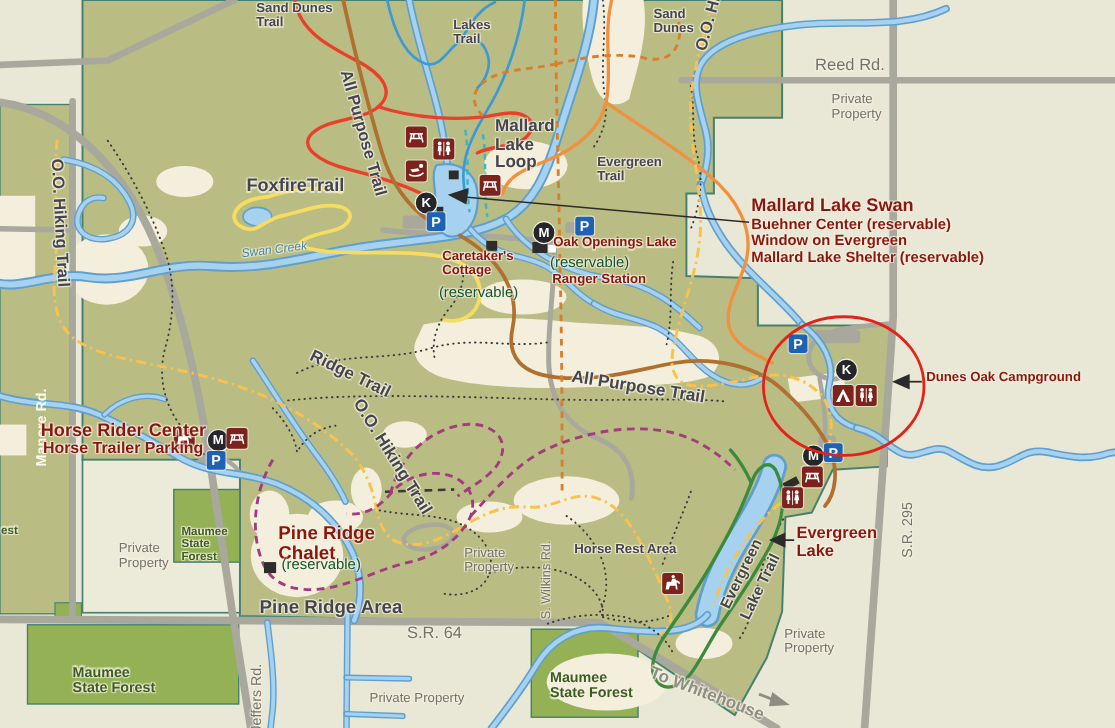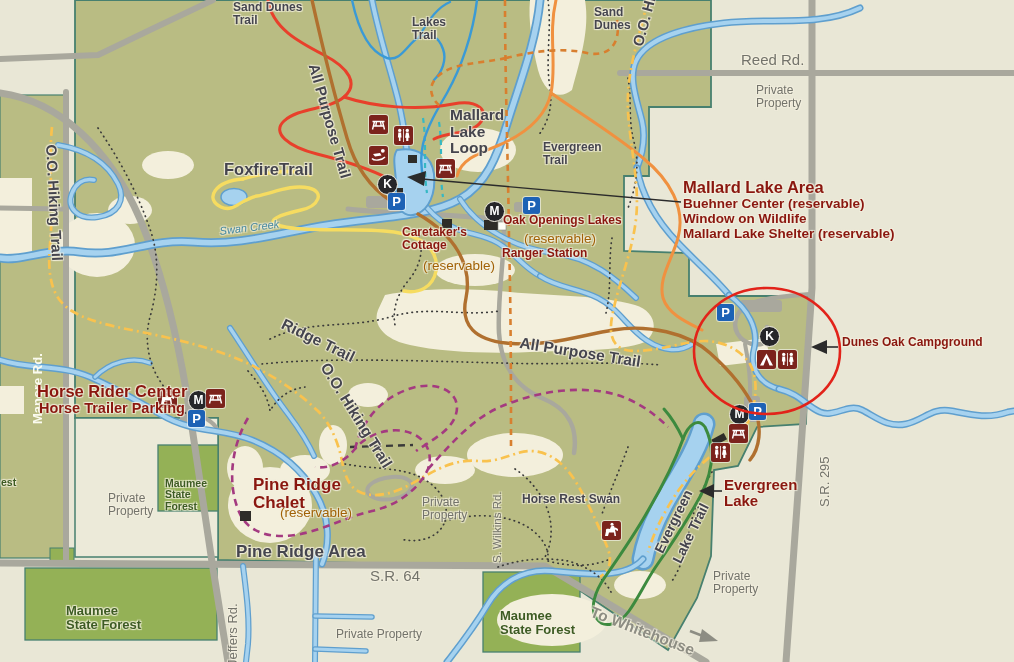--- a/index.html
+++ b/index.html
@@ -6,21 +6,21 @@
   #stage{position:relative;width:1014px;height:662px;overflow:hidden;
          background:#e9e7d6;font-family:"Liberation Sans",sans-serif;}
   #base,#anno{position:absolute;left:0;top:0;}
   #anno{pointer-events:none;}
   .lbl{position:absolute;white-space:pre-line;line-height:1.08;transform-origin:0 0;
        text-shadow:-1px -1px 1px rgba(245,242,225,.75),1px -1px 1px rgba(245,242,225,.75),
                    -1px 1px 1px rgba(245,242,225,.75),1px 1px 1px rgba(245,242,225,.75);}
   .t-dark{color:#45454e;font-weight:700;}
   .t-red{color:#8a170f;font-weight:700;}
   .t-redmed{color:#8a170f;font-weight:600;}
-  .t-res{color:#a16207;font-weight:400;margin-left:24px;}
+  .t-res{color:#14532d;font-weight:400;}
   .t-road{color:#73736b;font-weight:500;}
   .t-roadb{color:#8d8d83;font-weight:700;}
   .t-green{color:#3d5b23;font-weight:700;margin-top:20px;}
   .t-white{color:#fbfbf0;font-weight:700;text-shadow:none;}
   .t-creek{color:#4689a2;font-style:italic;font-weight:400;}
   .s10{font-size:10.5px;}.s11{font-size:11px;}.s115{font-size:11.5px;}
   .s12{font-size:12px;}.s13{font-size:13px;}.s135{font-size:13.5px;}
   .s14{font-size:14px;}.s145{font-size:14.5px;}.s15{font-size:15px;}
   .s155{font-size:15.5px;}.s16{font-size:12px;}.s165{font-size:16.5px;}.s17{font-size:17px;}
   .icon{position:absolute;}
@@ -335,46 +335,46 @@
 <div class="lbl t-dark s16" style="left:543px;top:141px;">Evergreen
 Trail</div>
 <div class="lbl t-dark s165" style="left:224px;top:161px;">FoxfireTrail</div>
 <div class="lbl t-creek s11" style="left:219px;top:226px;transform:rotate(-7deg);">Swan Creek</div>
 <div class="lbl t-dark s15" style="left:59px;top:144px;transform:rotate(87deg);">O.O. Hiking Trail</div>
 <div class="lbl t-white s13" style="left:31px;top:424px;transform:rotate(-90deg);">Manore Rd.</div>
 <div class="lbl t-dark s155" style="left:286px;top:316px;transform:rotate(26deg);">Ridge Trail</div>
 <div class="lbl t-dark s155" style="left:521px;top:335px;transform:rotate(9deg);">All Purpose Trail</div>
 <div class="lbl t-dark s155" style="left:331px;top:360px;transform:rotate(58deg);">O.O. Hiking Trail</div>
 
-<div class="lbl t-red s165" style="left:683px;top:179px;">Mallard Lake Area</div>
+<div class="lbl t-red s165" style="left:683px;top:179px;">Mallard Lake Swan</div>
 <div class="lbl t-redmed s135" style="left:683px;top:197px;">Buehner Center (reservable)</div>
-<div class="lbl t-redmed s135" style="left:683px;top:212px;">Window on Wildlife</div>
+<div class="lbl t-redmed s135" style="left:683px;top:212px;">Window on Evergreen</div>
 <div class="lbl t-red s16" style="left:402px;top:226px;">Caretaker's
 Cottage</div>
 
 <div class="lbl t-redmed s135" style="left:683px;top:227px;">Mallard Lake Shelter (reservable)</div>
 <div class="lbl t-res s135" style="left:399px;top:259px;">(reservable)</div>
-<div class="lbl t-red s16" style="left:503px;top:214px;">Oak Openings Lakes</div>
+<div class="lbl t-red s16" style="left:503px;top:214px;">Oak Openings Lake</div>
 <div class="lbl t-res s135" style="left:500px;top:232px;">(reservable)</div>
 <div class="lbl t-red s16" style="left:502px;top:247px;">Ranger Station</div>
 <div class="lbl t-red s16" style="left:842px;top:336px;">Dunes Oak Campground</div>
 <div class="lbl t-red s165" style="left:37px;top:383px;">Horse Rider Center</div>
 <div class="lbl t-red s145" style="left:39px;top:401px;">Horse Trailer Parking</div>
 <div class="lbl t-green s10" style="left:165px;top:458px;">Maumee
 State
 Forest</div>
 <div class="lbl t-red s17" style="left:253px;top:476px;">Pine Ridge
 Chalet</div>
 <div class="lbl t-res s135" style="left:256px;top:506px;">(reservable)</div>
 <div class="lbl t-dark s17" style="left:236px;top:543px;">Pine Ridge Area</div>
 <div class="lbl t-road s12" style="left:108px;top:492px;">Private
 Property</div>
 <div class="lbl t-road s12" style="left:422px;top:496px;">Private
 Property</div>
-<div class="lbl t-dark s16" style="left:522px;top:493px;">Horse Rest Swan</div>
+<div class="lbl t-dark s16" style="left:522px;top:493px;">Horse Rest Area</div>
 <div class="lbl t-road s115" style="left:491px;top:563px;transform:rotate(-90deg);">S. Wilkins Rd.</div>
 <div class="lbl t-dark s14" style="left:652px;top:549px;transform:rotate(-64deg);">Evergreen</div>
 <div class="lbl t-dark s14" style="left:670px;top:559px;transform:rotate(-64deg);">Lake Trail</div>
 <div class="lbl t-red s15" style="left:724px;top:477px;">Evergreen
 Lake</div>
 <div class="lbl t-road s13" style="left:818px;top:507px;transform:rotate(-90deg);">S.R. 295</div>
 <div class="lbl t-road s15" style="left:370px;top:568px;">S.R. 64</div>
 <div class="lbl t-green s13" style="left:66px;top:584px;">Maumee
 State Forest</div>
 <div class="lbl t-green s13" style="left:500px;top:589px;">Maumee

